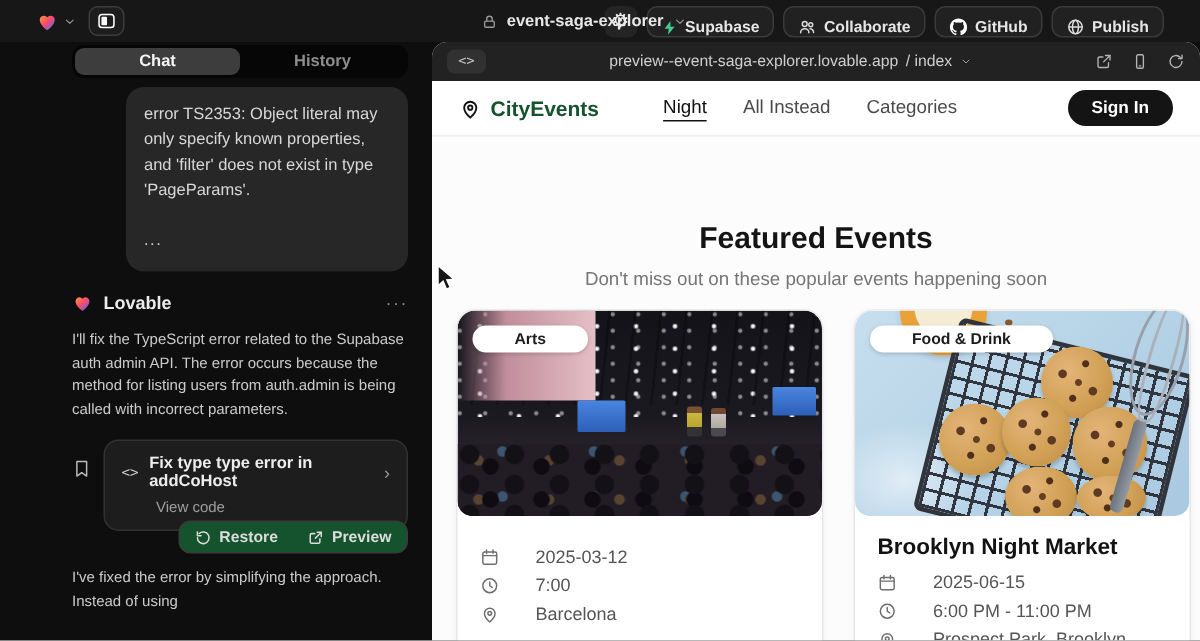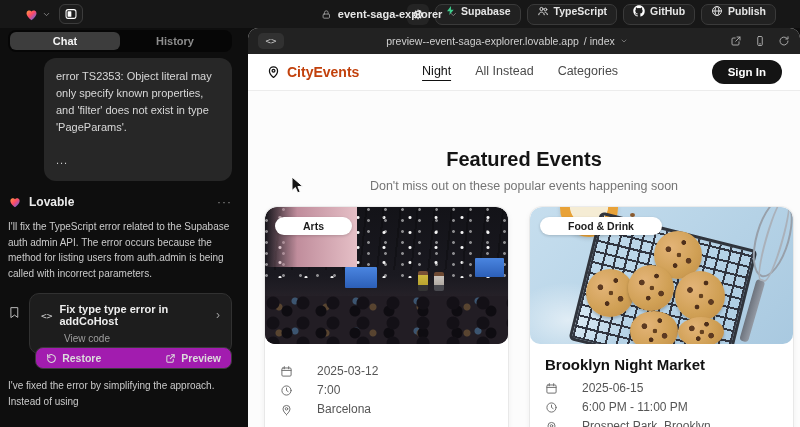--- a/index.html
+++ b/index.html
@@ -14,26 +14,26 @@
   .i { stroke:currentColor; fill:none; stroke-width:2; stroke-linecap:round; stroke-linejoin:round; }
 
   
   .topbar { height:28px; background:#171717; display:flex; align-items:center; padding:0 24px; position:relative; }
   .tb-left { display:flex; align-items:center; gap:8px; }
   .logo-menu { display:flex; align-items:center; gap:3px; cursor:pointer; }
   .panel-btn { width:24px; height:20px; border:1px solid #3c3c3c; border-radius:6px; display:flex; align-items:center; justify-content:center; background:#1d1d1d; }
   .tb-center { position:absolute; left:50%; top:0; height:28px; transform:translateX(-58%); display:flex; align-items:center; gap:6px; }
   .tb-center .proj { font-size:11px; font-weight:600; color:#e8e8e8; }
   .tb-right { margin-left:auto; display:flex; align-items:center; gap:6px; }
-  .tb-btn { display:inline-flex; align-items:flex-start; gap:5px; height:21px; padding:0 9px; background:#212121; border:1px solid #3a3a3a; border-radius:7px; color:#e6e6e6; font-size:10.5px; font-weight:600; cursor:pointer; }
+  .tb-btn { display:inline-flex; align-items:flex-end; gap:5px; height:21px; padding:0 9px; background:#212121; border:1px solid #3a3a3a; border-radius:7px; color:#e6e6e6; font-size:10.5px; font-weight:600; cursor:pointer; }
   .gear-btn { width:22px; height:21px; display:flex; align-items:center; justify-content:center; background:#242424; border-radius:6px; font-size:13px; color:#ededed; cursor:pointer; }
 
   
   .main { display:flex; height:399px; }
-  .sidebar { width:240px; flex:0 0 240px; padding:2px 8px 0; overflow:hidden; display:flex; flex-direction:column; }
+  .sidebar { width:240px; flex:0 0 240px; padding:2px 8px 0; overflow:hidden; display:flex; flex-direction:column;margin-left:40px; }
 
   
   .tabbar { display:flex; background:#060606; border-radius:8px; padding:2px; }
   .tab { flex:1; text-align:center; font-size:11px; font-weight:600; color:#8d8d8d; padding:3px 0; border-radius:6px; cursor:pointer; }
   .tab.active { background:#3d3d3d; color:#f5f5f5; }
 
   
   .bubble { margin:6px 0 0 36px; background:#272727; border-radius:12px; padding:10px 12px 12px; color:#d8d8d8; font-size:11px; line-height:1.55; }
   .bubble .dots { margin-top:16px; color:#cfcfcf; letter-spacing:1px; }
   .lov-row { margin-top:14px; display:flex; align-items:center; gap:7px; }
@@ -43,34 +43,34 @@
 
   .fixrow { margin-top:12px; display:flex; gap:8px; align-items:flex-start; }
   .bm { color:#bdbdbd; margin-top:13px; flex:0 0 auto; }
   .fixcard { flex:1; background:#1d1d1d; border:1px solid #313131; border-radius:10px; padding:9px 11px; cursor:pointer; }
   .fixcard .l1 { display:flex; align-items:center; gap:7px; }
   .fix-code { font-family:"DejaVu Sans Mono","Liberation Mono",monospace; font-size:9.5px; color:#cfcfcf; }
   .fix-title { flex:1; font-size:11px; font-weight:600; color:#ededed; }
   .fix-chev { color:#9a9a9a; font-size:12px; }
   .fix-sub { margin:6px 0 0 23px; font-size:10px; color:#9e9e9e; }
   .actions { display:flex; justify-content:flex-end; margin-top:-7px; position:relative; z-index:2; }
-  .pill { display:inline-flex; background:#a21caf; border:1px solid #3b3b3b; border-radius:8px; overflow:hidden;gap:44px; }
+  .pill { display:inline-flex; background:#14532d; border:1px solid #3b3b3b; border-radius:8px; overflow:hidden; }
   .pill .seg { display:flex; align-items:center; gap:5px; padding:4px 10px; font-size:10.5px; font-weight:600; color:#dcdcdc; cursor:pointer; }
 
   
   .preview { flex:1; margin-left:8px; border-radius:10px 10px 0 0; overflow:hidden; display:flex; flex-direction:column; background:#fff; }
   .ptoolbar { height:26px; background:#222; display:flex; align-items:center; padding:0 10px; flex-shrink:0; }
   .pcode-btn { width:26px; height:16px; background:#313131; border-radius:5px; color:#c7c7c7; font-family:"DejaVu Sans Mono",monospace; font-size:9px; display:flex; align-items:center; justify-content:center; cursor:pointer; }
   .purl { flex:1; display:flex; justify-content:center; align-items:center; gap:5px; color:#cfcfcf; font-size:10.5px; cursor:pointer; }
   .picons { display:flex; align-items:center; gap:12px; color:#b5b5b5; }
   .picons > * { cursor:pointer; }
 
   .appview { flex:1; background:#fcfcfc; position:relative; overflow:hidden; }
   .appheader { height:37px; background:#fff; border-bottom:1px solid #ececec; display:flex; align-items:center; padding:0 18px; position:relative; }
-  .brand { display:flex; gap:6px; color:#c2410c; }
+  .brand { display:flex; align-items:center; gap:6px; color:#14532d; }
   .brand-name { font-size:14px; font-weight:700; }
   .appnav { position:absolute; left:50%; transform:translateX(-52%); display:flex; gap:24px; }
   .navlink { font-size:12.5px; color:#4a4a4a; cursor:pointer; }
   .navlink.active { color:#111; font-weight:500; border-bottom:1.5px solid #111; padding-bottom:2px; }
   .signin { margin-left:auto; background:#141414; color:#fff; font-size:11.5px; font-weight:600; padding:6px 16px; border-radius:999px; cursor:pointer; }
 
   .hero { text-align:center; padding-top:57px; }
   .hero-title { font-size:20px; font-weight:700; color:#141414; line-height:22px; }
   .hero-sub { margin-top:9px; font-size:12.5px; color:#757575; }
 
@@ -199,21 +199,21 @@
     </button>
     <button class="tb-btn">
       <span>
         <svg class="i" width="12" height="12" viewBox="0 0 24 24" style="color:#dcdcdc">
             <circle cx="9" cy="8" r="3.2"></circle>
             <path d="M3.5 19.5c0-3.1 2.5-5.2 5.5-5.2s5.5 2.1 5.5 5.2"></path>
             <circle cx="17" cy="9" r="2.6"></circle>
             <path d="M16 14.4c2.7.3 4.7 2.2 4.7 4.9"></path>
           </svg>
       </span>
-      <span>TypeScript</span>
+      <span>Collaborate</span>
     </button>
     <button class="tb-btn">
       <span>
         <svg width="12" height="12" viewBox="0 0 24 24">
             <path fill="#fff" d="M12 .5C5.65.5.5 5.65.5 12c0 5.08 3.29 9.39 7.86 10.91.58.11.79-.25.79-.56 0-.27-.01-1.17-.02-2.12-3.2.7-3.88-1.36-3.88-1.36-.52-1.33-1.28-1.68-1.28-1.68-1.04-.71.08-.7.08-.7 1.15.08 1.76 1.18 1.76 1.18 1.03 1.76 2.7 1.25 3.36.96.1-.75.4-1.25.72-1.54-2.56-.29-5.25-1.28-5.25-5.7 0-1.26.45-2.29 1.18-3.1-.12-.29-.51-1.46.11-3.05 0 0 .96-.31 3.15 1.18a10.9 10.9 0 0 1 5.74 0c2.18-1.49 3.14-1.18 3.14-1.18.63 1.59.23 2.76.12 3.05.73.81 1.18 1.84 1.18 3.1 0 4.43-2.7 5.41-5.27 5.69.41.36.78 1.06.78 2.14 0 1.55-.01 2.79-.01 3.17 0 .31.21.68.8.56A11.52 11.52 0 0 0 23.5 12C23.5 5.65 18.35.5 12 .5z"></path>
           </svg>
       </span>
       <span>GitHub</span>
     </button>
     <button class="tb-btn">

